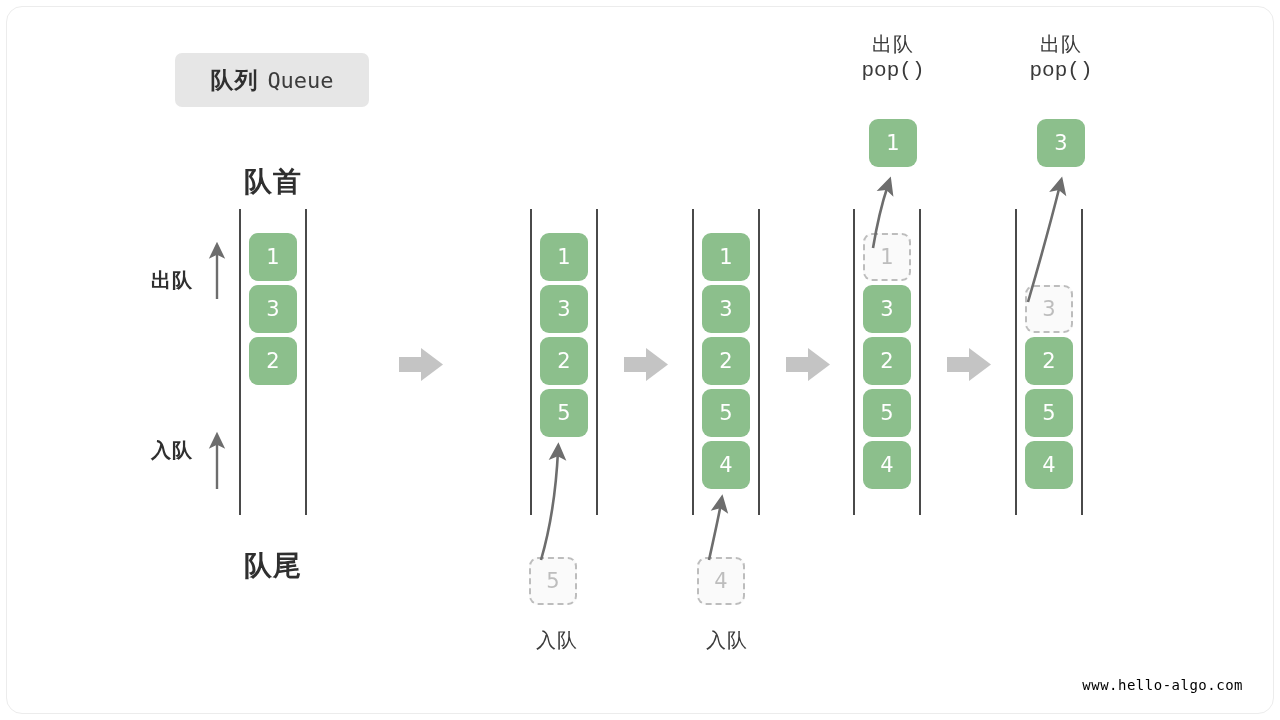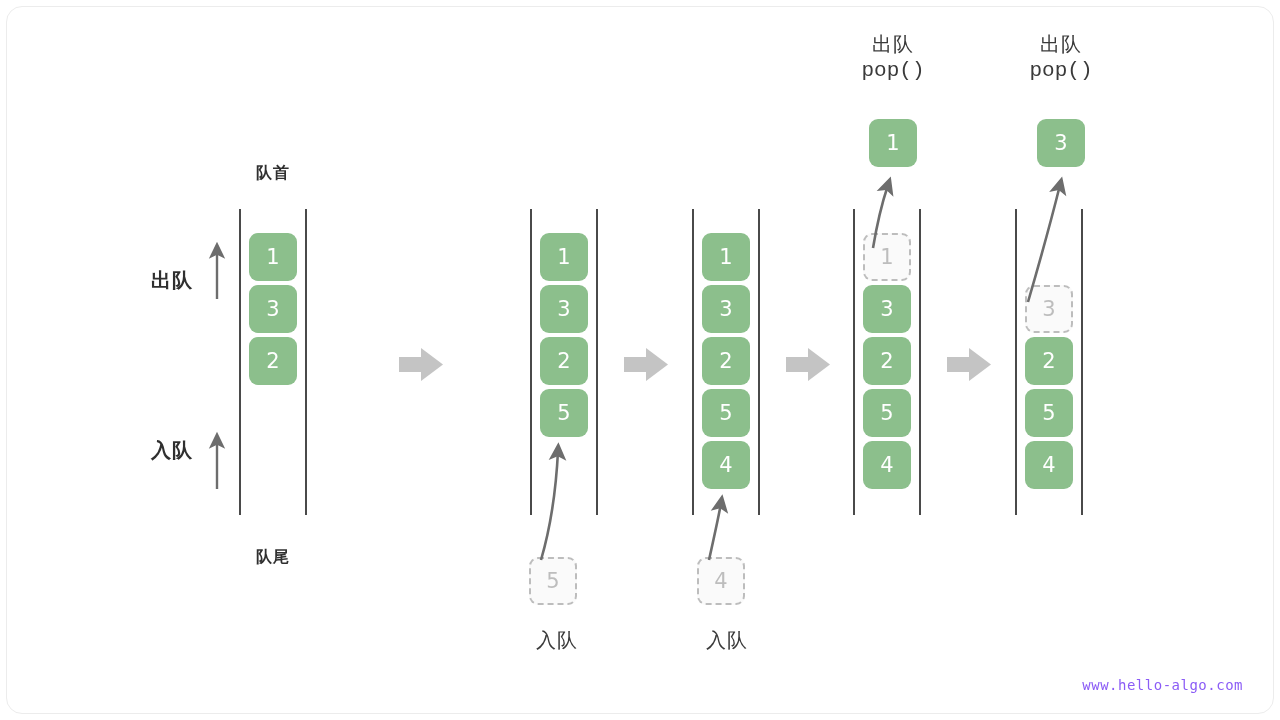--- a/index.html
+++ b/index.html
@@ -81,21 +81,21 @@
 
   
   .side-label {
     font-size: 20px;
     font-weight: bold;
     color: #2f2f2f;
     letter-spacing: 1px;
     white-space: nowrap;
   }
   .cap-label {
-    font-size: 16px;
+    font-size: 28px;
     font-weight: bold;
     color: #2f2f2f;
     letter-spacing: 1px;
     white-space: nowrap;
     text-align: center;
   }
 
   
   .op-caption {
     text-align: center;
@@ -114,36 +114,40 @@
     font-size: 21px;
     color: #3a3a3a;
   }
   .op-caption .code .arg { color: #3f8f3f; font-weight: bold; }
 
   
   #watermark {
     right: 30px; bottom: 20px;
     font-family: "DejaVu Sans Mono", "Liberation Mono", monospace;
     font-size: 14px;
-    color: #8b5cf6;
+    color: #000000;
     letter-spacing: 0.5px;
   }
 
   svg.overlay {
     position: absolute;
     left: 0; top: 0;
     width: 1268px; height: 708px;
     pointer-events: none;
   }
 </style>
 </head>
 <body>
 
 <div id="canvas">
 
+  <div class="abs" id="title-badge">
+    <span class="cn">队列</span>
+    <span class="en">Queue</span>
+  </div>
 
   <div class="abs cap-label" style="left:230px; top:156px; width:72px;">队首</div>
   <div class="abs cap-label" style="left:230px; top:540px; width:72px;">队尾</div>
   <div class="abs side-label" style="left:144px; top:260px;">出队</div>
   <div class="abs side-label" style="left:144px; top:430px;">入队</div>
 
   <div class="abs" style="left:232px; top:202px; width:68px; height:306px;">
     <div class="abs rail" style="left:0px; top:0px; height:306px;"></div>
     <div class="abs rail" style="left:66px; top:0px; height:306px;"></div>
     <div class="abs cell filled" style="left:10px; top:24px;">1</div>

